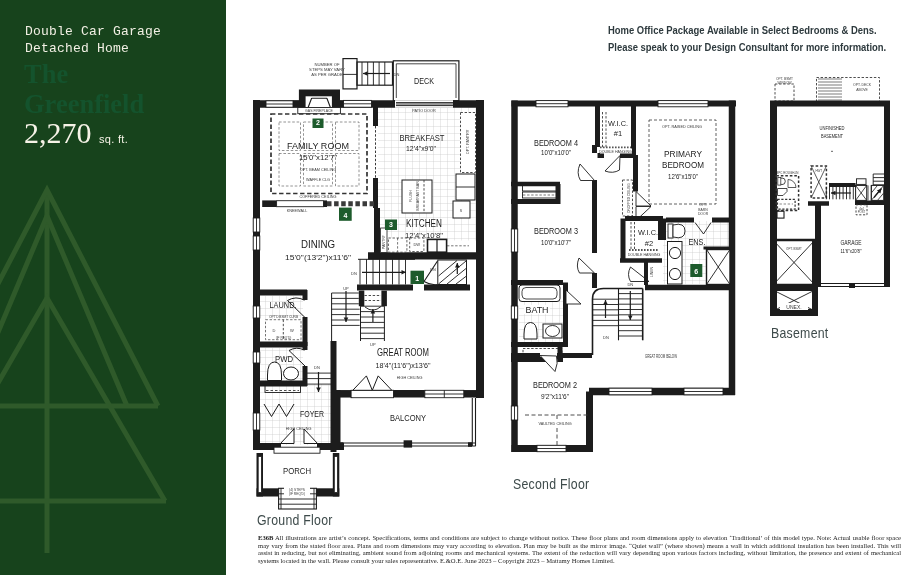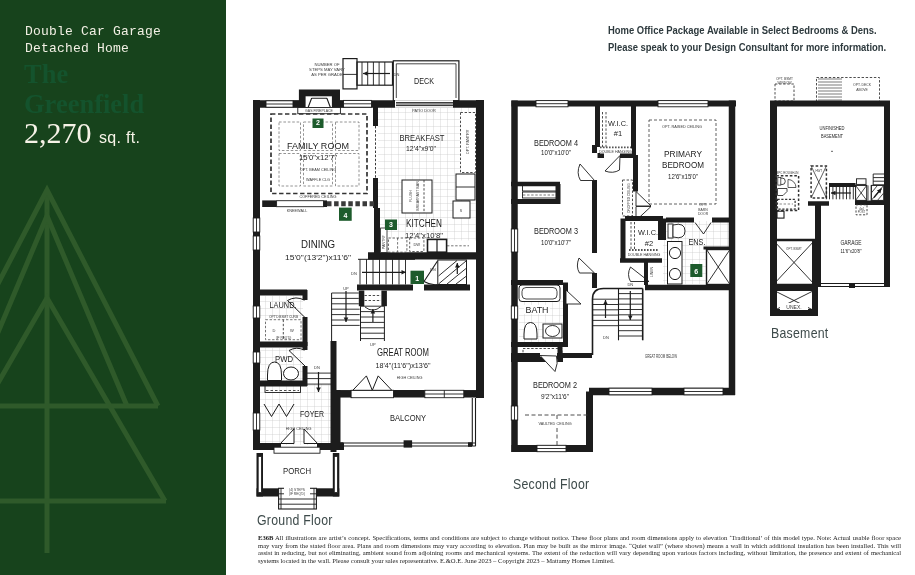--- a/index.html
+++ b/index.html
@@ -1,21 +1,21 @@
 <!DOCTYPE html>
 <html><head>
 <meta charset="utf-8">
 <style>
 html,body{margin:0;padding:0;width:915px;height:575px;background:#ffffff;overflow:hidden;}
 body{font-family:"Liberation Sans",sans-serif;position:relative;-webkit-font-smoothing:antialiased;}
 #sidebar{position:absolute;left:0;top:0;width:226px;height:575px;background:#17431c;}
 #sb-small{position:absolute;left:25px;top:23px;color:#f2f0e4;font-size:13px;line-height:17px;letter-spacing:.2px;font-family:Liberation Mono, monospace;}
 #sb-title{position:absolute;left:24px;top:59px;color:#14532d;font-family:"Liberation Serif",serif;font-size:26.5px;line-height:30px;font-weight:700;}
 #sb-sqft{position:absolute;left:24px;top:116px;color:#f6f3e7;font-family:"Liberation Serif",serif;font-size:30px;}
-#sb-sqft span{font-size:16px;font-family:"Liberation Sans",sans-serif;letter-spacing:.3px;}
+#sb-sqft span{font-size:11px;font-family:"Liberation Sans",sans-serif;letter-spacing:.3px;}
 #hdr{position:absolute;left:608px;top:22px;color:#2e3a3e;font-size:10.8px;font-weight:bold;line-height:17px;white-space:nowrap;transform:scaleX(.875);transform-origin:0 0;}
 #legal{position:absolute;left:258px;top:534px;width:643px;color:#1d1d1d;font-family:"Liberation Serif",serif;font-size:6.6px;line-height:7.5px;text-align:justify;}
 .flab{position:absolute;color:#3e4b4b;font-size:14.5px;letter-spacing:.3px;transform:scaleX(.85);transform-origin:0 0;}
 svg{position:absolute;left:0;top:0;}
 .rm{font-family:"Liberation Sans",sans-serif;fill:#1d1d1d;text-anchor:middle;}
 .tny{font-family:"Liberation Sans",sans-serif;fill:#3a3a3a;text-anchor:middle;}
 .gn{font-family:"Liberation Sans",sans-serif;fill:#ffffff;text-anchor:middle;font-weight:bold;font-size:7px;}
 </style>
 </head>
 <body>

